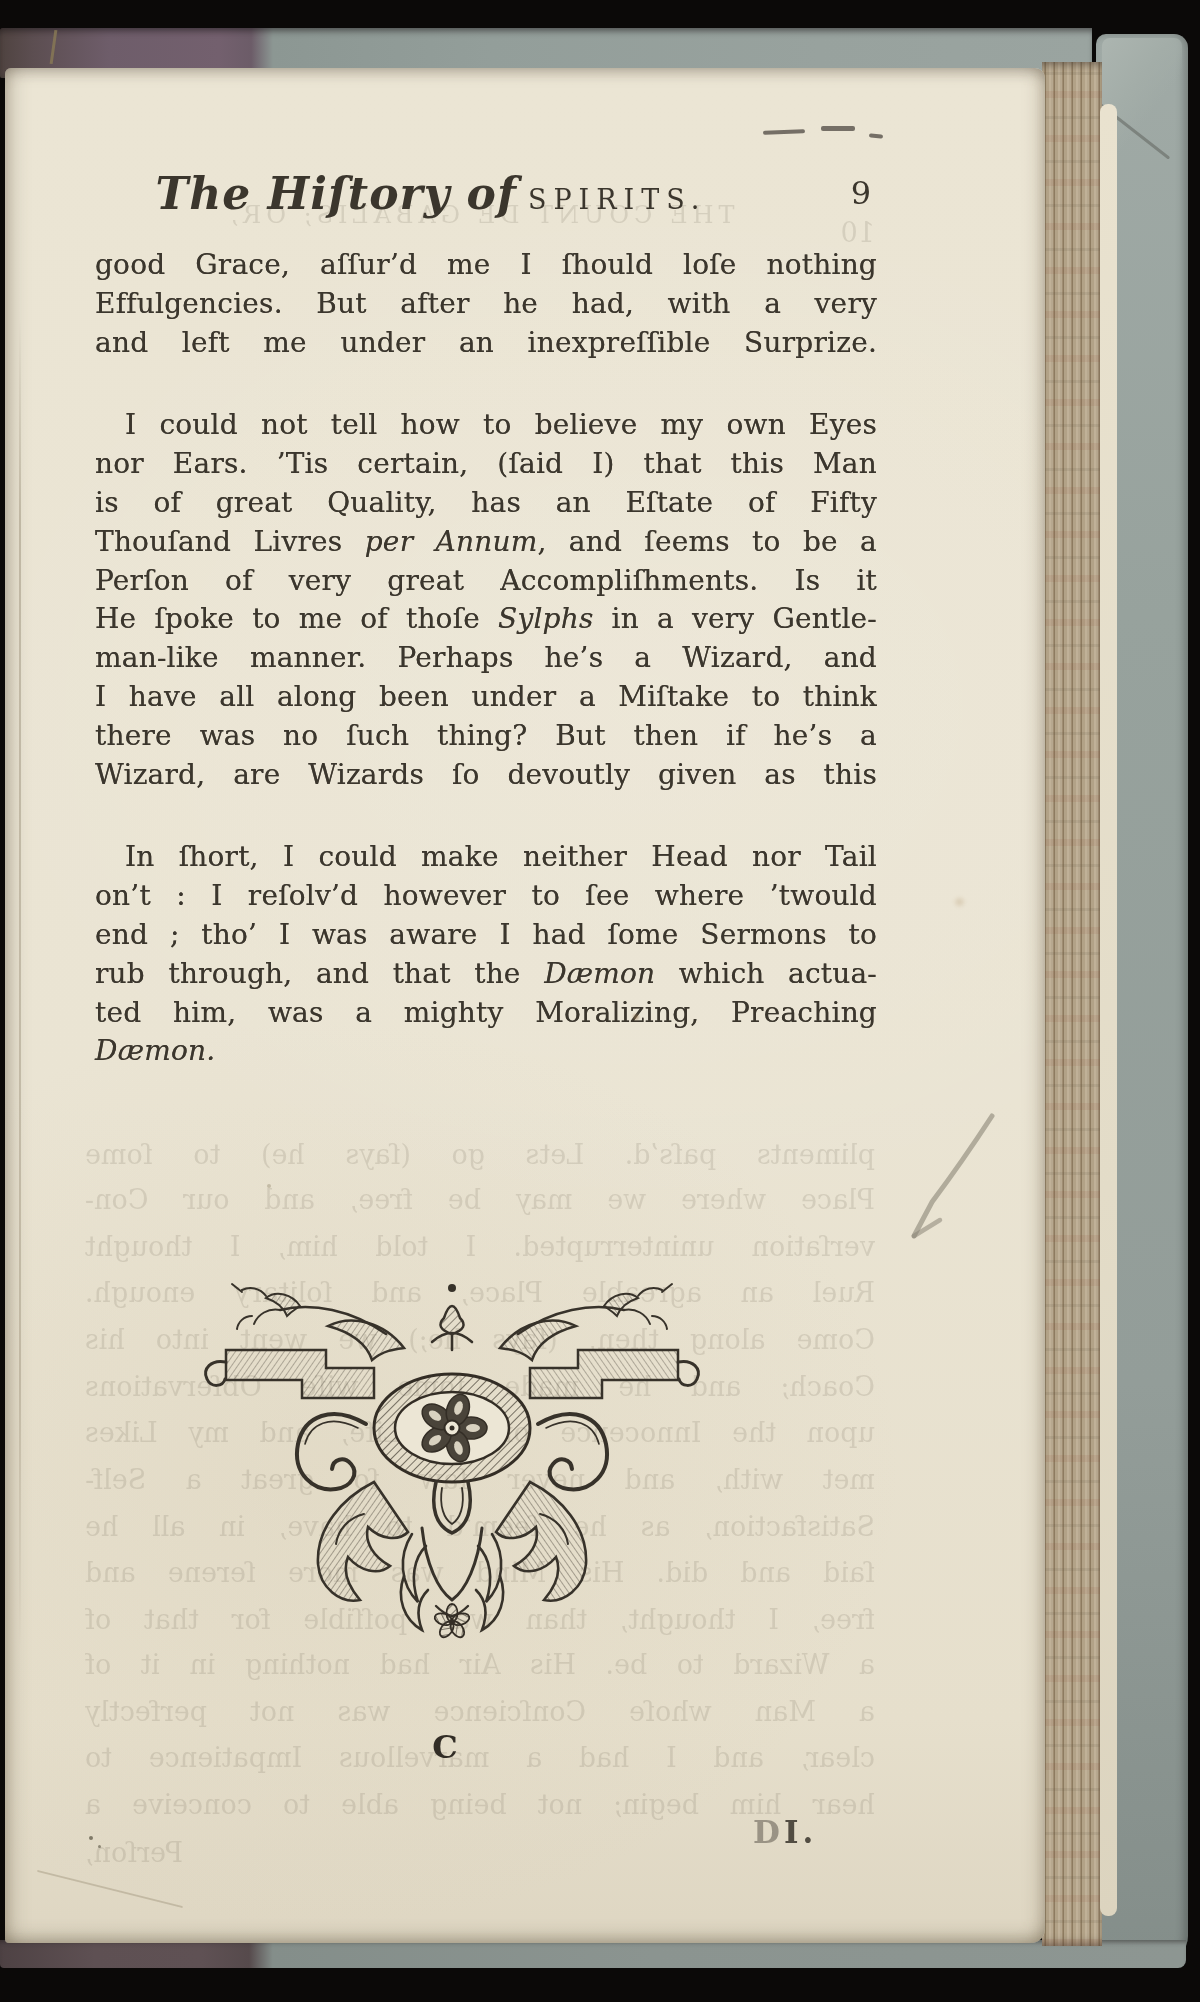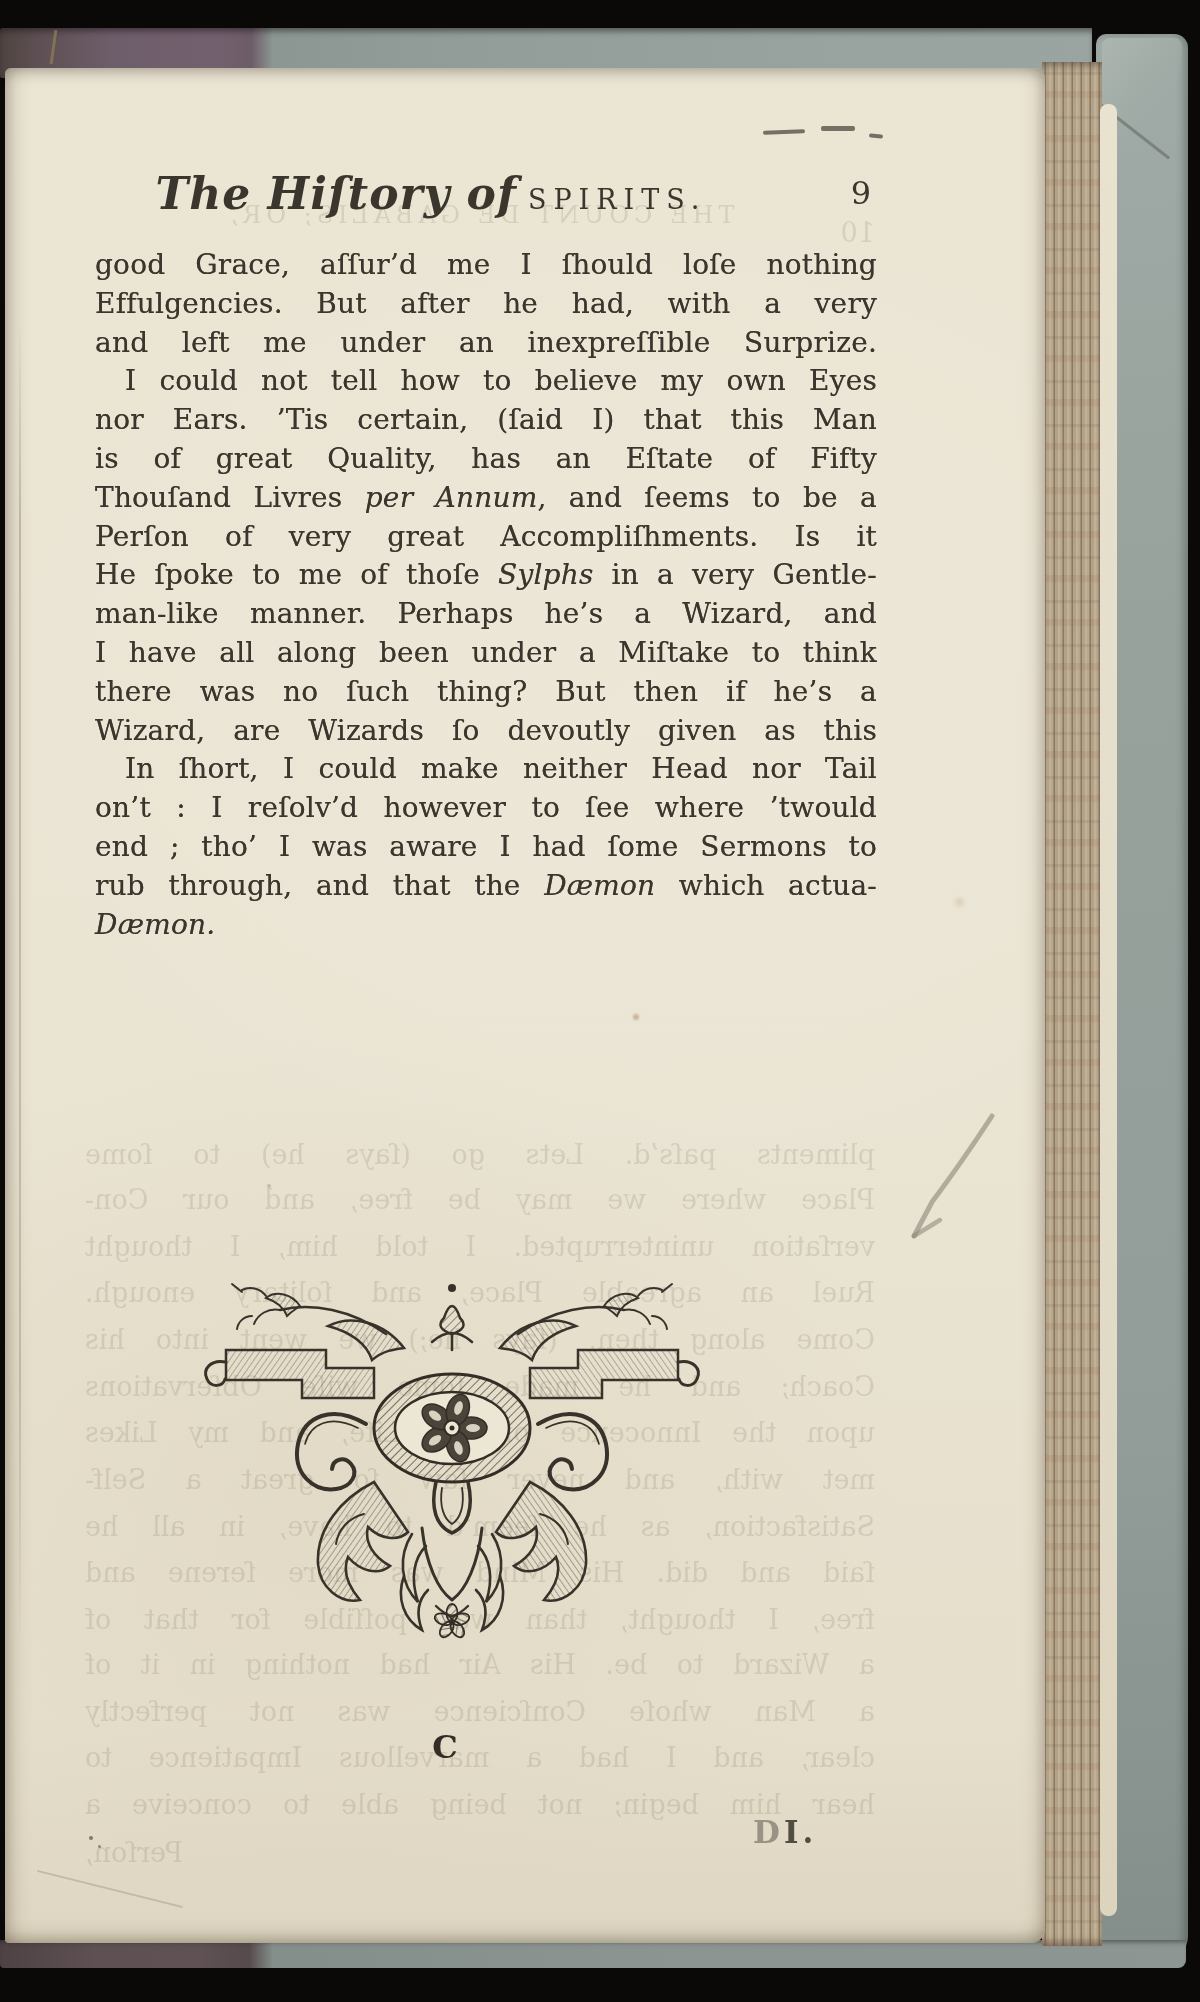--- a/index.html
+++ b/index.html
@@ -52,21 +52,21 @@
   .content{position:absolute;inset:0;z-index:2;color:#3b362d;}
   .header{position:absolute;left:90px;top:100px;width:782px;height:60px;}
   .header .title{position:absolute;left:0;right:110px;top:0;text-align:center;white-space:nowrap;}
   .title .it{font-style:italic;font-size:44px;letter-spacing:1px;font-weight:bold;}
   .title .caps{font-size:27px;letter-spacing:7px;text-transform:uppercase;margin-left:6px;}
   .title .caps::first-letter{font-size:34px;}
   .pageno{position:absolute;right:6px;top:6px;font-size:32px;}
   .bodytext{position:absolute;left:90px;top:178px;width:782px;text-shadow:0 0 0.6px rgba(59,54,45,.75);}
   .bline{font-size:28px;line-height:38.8px;text-align:justify;text-align-last:justify;letter-spacing:.2px;word-spacing:2px;}
   .bline.nj{text-align-last:left;}
-  .bline.ind{text-indent:30px;}
+  .bline.ind{text-indent:30px;margin-top:44px;}
   .bline i{font-style:italic;}
   .sig{position:absolute;left:400px;top:1660px;width:80px;text-align:center;font-size:32px;font-weight:bold;color:#322d26;}
   .catchword{position:absolute;left:748px;top:1746px;width:120px;font-size:31px;font-weight:bold;letter-spacing:4px;color:#3a352c;opacity:.85;}
   .catchword::first-letter{opacity:.5;}
   .ornament{position:absolute;left:195px;top:1208px;width:505px;height:368px;}
 
   
   .mark{position:absolute;border-radius:50%;}
   .dash{position:absolute;background:#57514a;opacity:.8;border-radius:2px;}
   .pencil{position:absolute;left:895px;top:1038px;width:110px;height:150px;z-index:3;}
@@ -134,20 +134,21 @@
           <div class="bline"><span>Perſon of very great Accompliſhments.  Is it</span></div>
           <div class="bline"><span>He ſpoke to me of thoſe </span><i>Sylphs</i><span> in a very Gentle-</span></div>
           <div class="bline"><span>man-like manner.  Perhaps he’s a Wizard, and</span></div>
           <div class="bline"><span>I have all along been under a Miſtake to think</span></div>
           <div class="bline"><span>there was no ſuch thing?  But then if he’s a</span></div>
           <div class="bline"><span>Wizard, are Wizards ſo devoutly given as this</span></div>
           <div class="bline ind"><span>In ſhort, I could make neither Head nor Tail</span></div>
           <div class="bline"><span>on’t :  I reſolv’d however to ſee where ’twould</span></div>
           <div class="bline"><span>end ;  tho’ I was aware I had ſome Sermons to</span></div>
           <div class="bline"><span>rub through, and that the </span><i>Dæmon</i><span>  which actua-</span></div>
+          <div class="bline"><span>ted him, was  a mighty Moralizing, Preaching</span></div>
           <div class="bline nj"><i>Dæmon.</i></div>
         </div>
 
       <svg class="ornament" viewBox="0 0 505 368" xmlns="http://www.w3.org/2000/svg">
         <defs>
           <pattern id="hx" width="6" height="6" patternUnits="userSpaceOnUse" patternTransform="rotate(45)">
             <line x1="0" y1="0" x2="0" y2="6" stroke="#4a443a" stroke-width="1.7"></line>
           </pattern>
           <pattern id="hx2" width="5" height="5" patternUnits="userSpaceOnUse" patternTransform="rotate(-35)">
             <line x1="0" y1="0" x2="0" y2="5" stroke="#453f35" stroke-width="1.3"></line>

